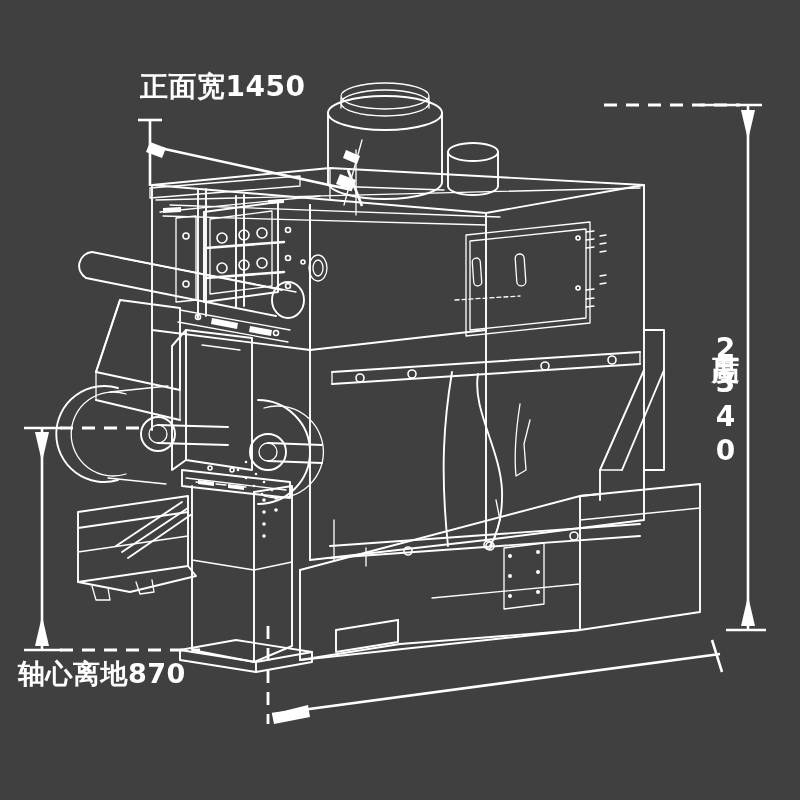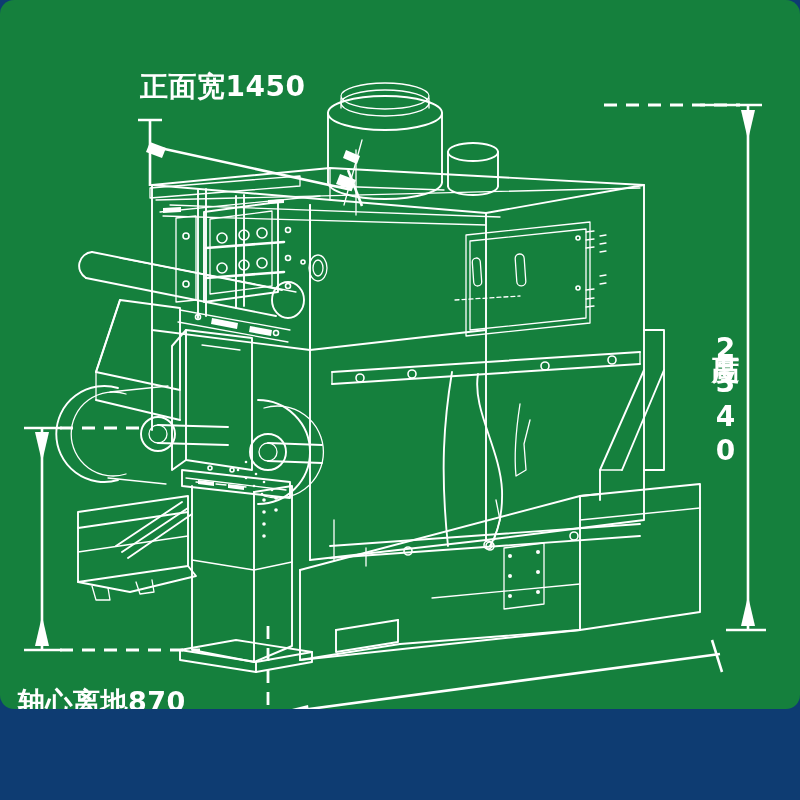--- a/index.html
+++ b/index.html
@@ -7,43 +7,42 @@
     margin: 0;
     padding: 0;
     background: #0e3c72;
   }
   body {
     font-family: "DejaVu Sans", "Liberation Sans", sans-serif;
   }
   #stage {
     position: relative;
     width: 800px;
-    height: 709px;
-    background: #15803d;
+    height: 800px;
+    background: #404040;
     overflow: hidden;
-    border-radius: 14px;
   }
   #stage svg {
     position: absolute;
     left: 0;
     top: 0;
   }
   .lbl {
     position: absolute;
     color: #ffffff;
     font-weight: bold;
     letter-spacing: 0.5px;
     white-space: nowrap;
     font-family: "DejaVu Sans", "Liberation Sans", sans-serif;
   }
   #lbl-width   { left: 140px; top: 68px;  font-size: 28px; }
   #lbl-height  { right: 56px; top: 330px; font-size: 28px;
                  writing-mode: vertical-rl; text-orientation: upright;
                  letter-spacing: 1px; }
-  #lbl-axle    { left: 18px;  top: 684px; font-size: 27px; }
+  #lbl-axle    { left: 18px;  top: 656px; font-size: 27px; }
   #lbl-length  { left: 556px; top: 702px; font-size: 28px; }
 </style>
 </head>
 <body>
 
 <div id="stage">
 
   <svg width="800" height="800" viewBox="0 0 800 800">
     <defs>
       <style>

